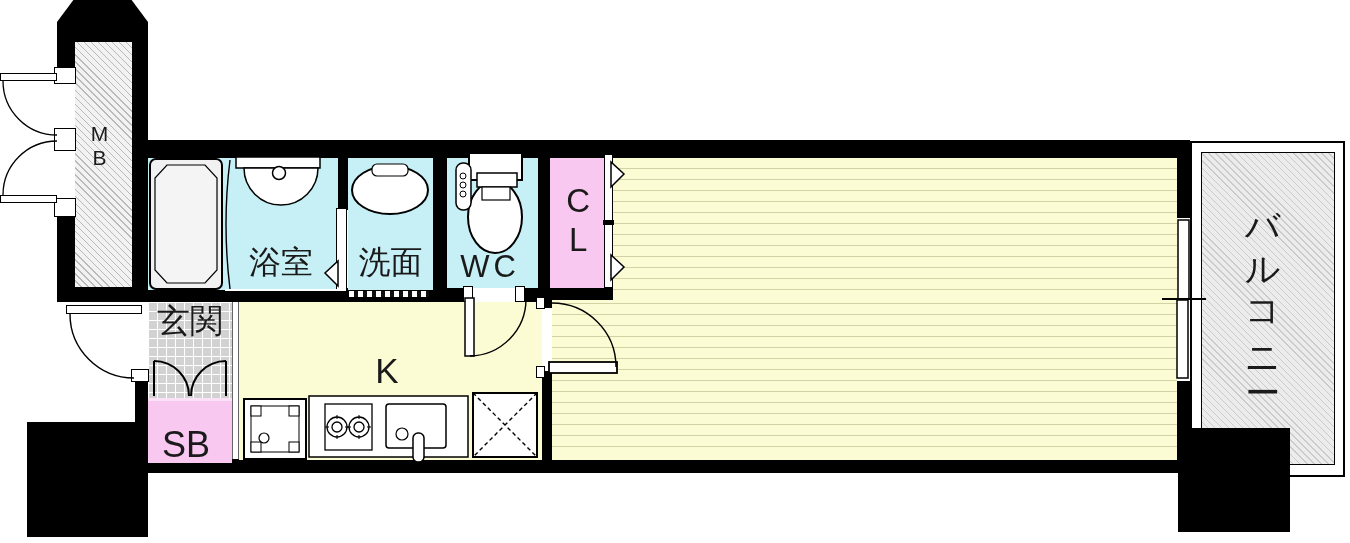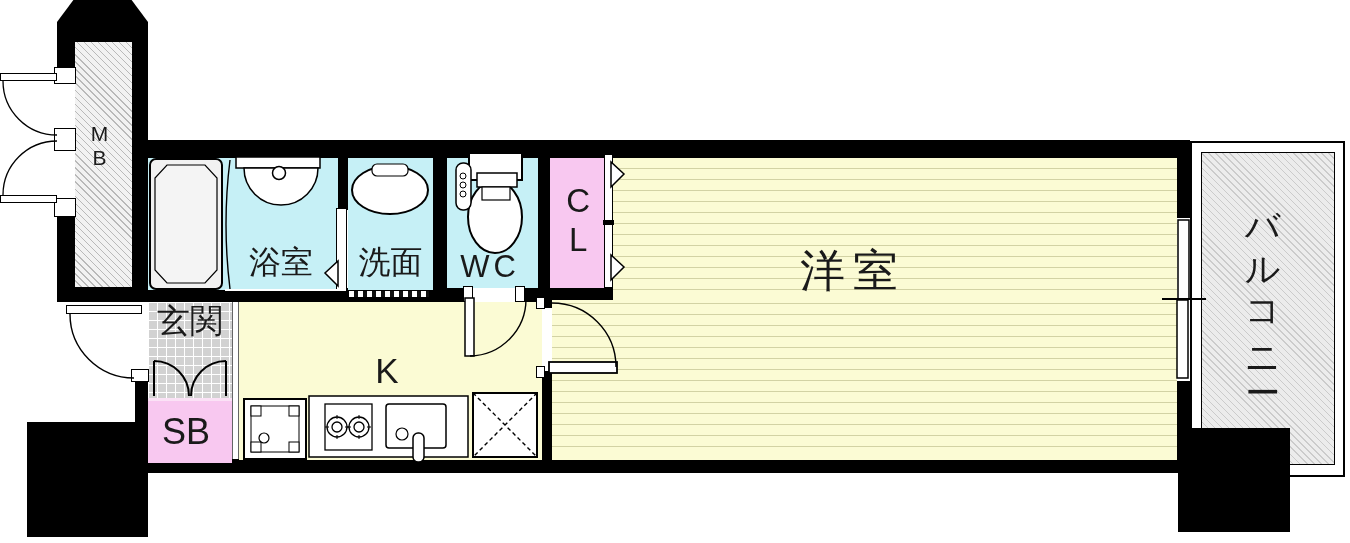--- a/index.html
+++ b/index.html
@@ -188,19 +188,18 @@
       <rect x="1177" y="300" width="11" height="78" fill="#fff" stroke="#000" stroke-width="1.5"></rect>
       <path d="M 1162 299 H 1206" stroke="#000" stroke-width="2"></path>
     </g>
   </svg>
 
   <div class="lbl vert" style="left:88px;top:122px;font-size:21px;letter-spacing:1px;">MB</div>
   <div class="lbl" style="left:239px;top:246px;width:84px;font-size:32px;">浴室</div>
   <div class="lbl" style="left:348px;top:246px;width:85px;font-size:32px;">洗面</div>
   <div class="lbl" style="left:447px;top:251px;width:86px;font-size:31px;letter-spacing:4px;">WC</div>
   <div class="lbl vert" style="left:560px;top:182px;font-size:33px;letter-spacing:2px;">CL</div>
-  <div class="lbl" style="left:753px;top:247px;width:200px;font-size:45px;letter-spacing:8px;">洋室</div>
   <div class="lbl vert" style="left:1244px;top:187px;font-size:35px;letter-spacing:7px;">バルコニー</div>
   <div class="lbl" style="left:148px;top:304px;width:84px;font-size:33px;">玄関</div>
-  <div class="lbl" style="left:148px;top:413px;width:76px;font-size:36px;">SB</div>
+  <div class="lbl" style="left:148px;top:426px;width:76px;font-size:36px;">SB</div>
   <div class="lbl" style="left:357px;top:353px;width:60px;font-size:35px;">K</div>
 
 </div>
 
 </body></html>

